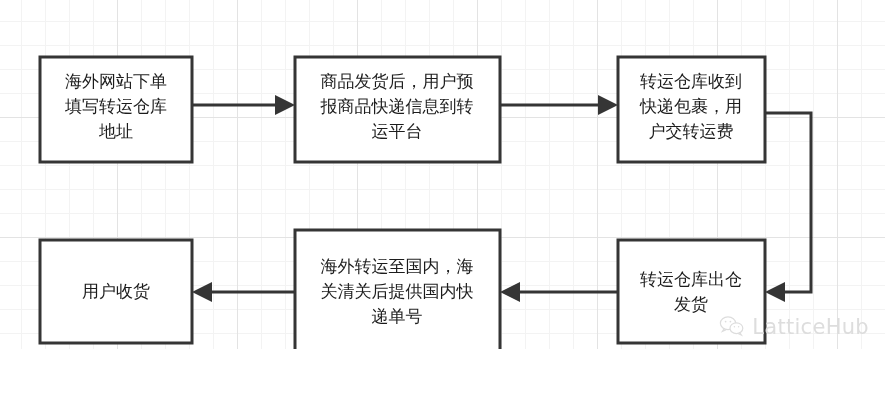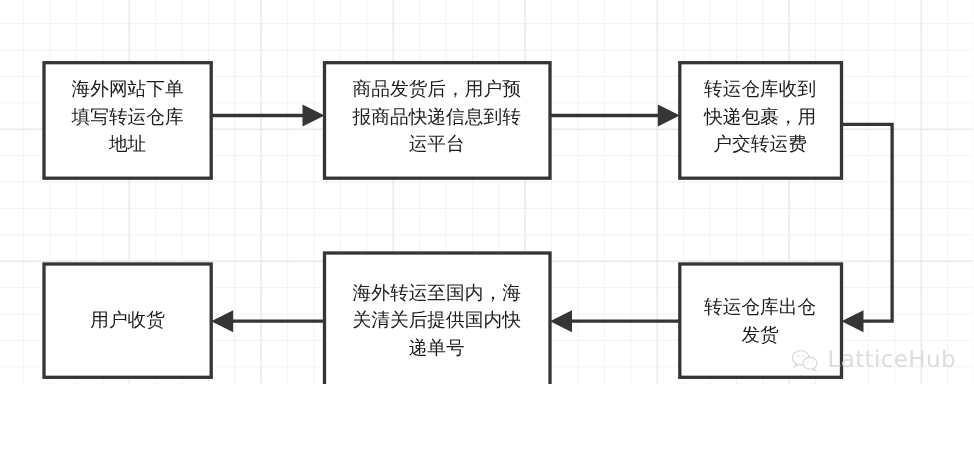--- a/index.html
+++ b/index.html
@@ -57,21 +57,21 @@
   }
   .edge-head {
     fill: #353535;
     stroke: none;
   }
   .watermark {
     position: absolute;
     right: 16px;
     bottom: 10px;
     display: flex;
-    align-items: flex-end;
+    align-items: flex-start;
     gap: 7px;
     color: #dddddd;
     font-size: 21px;
     font-family: "DejaVu Sans", "Liberation Sans", sans-serif;
     letter-spacing: 0.3px;
     user-select: none;
   }
   .watermark svg { display: block; }
 </style>
 </head>

